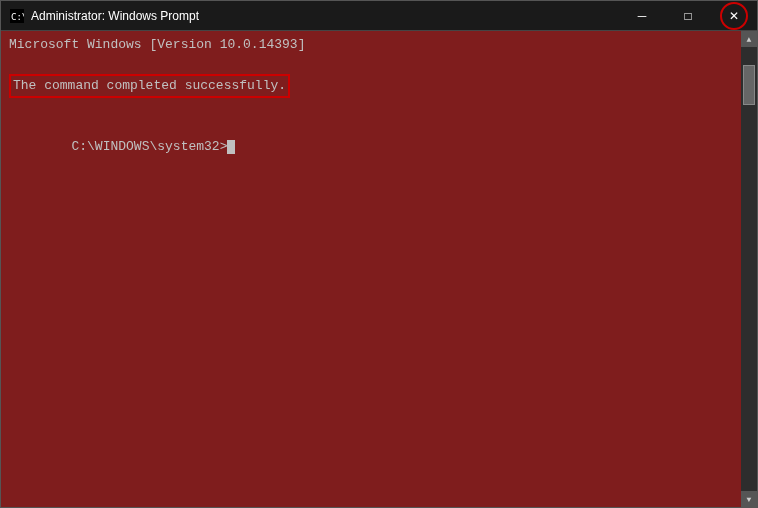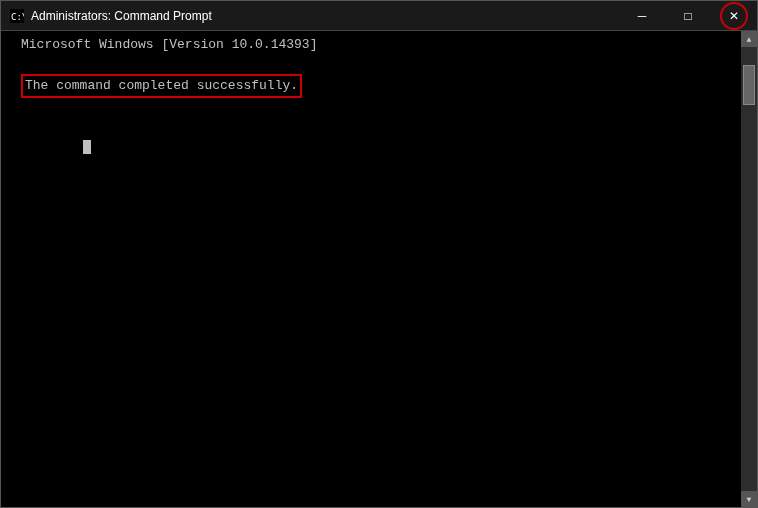--- a/index.html
+++ b/index.html
@@ -87,23 +87,23 @@
       width: 28px;
       height: 28px;
       border: 2px solid #cc0000;
       border-radius: 50%;
       top: 50%;
       left: 50%;
       transform: translate(-50%, -50%);
     }
 
     .console-area {
-      background: #000000;
+      background: #7f1d1d;
       flex: 1;
-      padding: 4px 20px;
+      padding: 4px 8px;
       overflow: hidden;
       position: relative;
     }
 
     .console-text {
       color: #c0c0c0;
       font-size: 13px;
       line-height: 1.5;
       white-space: pre-wrap;
     }
@@ -183,21 +183,21 @@
 
 <div class="window">
   <div class="title-bar">
     <div class="title-bar-left">
       <div class="title-bar-icon">
         <svg viewBox="0 0 14 14" fill="none" xmlns="http://www.w3.org/2000/svg">
           <rect width="14" height="14" fill="#000"></rect>
           <text x="1" y="11" font-size="9" fill="white" font-family="monospace">C:\</text>
         </svg>
       </div>
-      <span class="title-bar-text">Administrators: Command Prompt</span>
+      <span class="title-bar-text">Administrator: Windows Prompt</span>
     </div>
     <div class="title-bar-controls">
       <button class="title-btn">
         <span>─</span>
       </button>
       <button class="title-btn">
         <span>□</span>
       </button>
       <button class="title-btn close-btn">
         <div class="close-circle"></div>
@@ -208,21 +208,21 @@
 
   <div class="console-area">
     <div class="console-content">
       <div class="console-text">Microsoft Windows [Version 10.0.14393]</div>
       <div class="console-text">&nbsp;</div>
       <div>
         <span class="highlighted-line">The command completed successfully.</span>
       </div>
       <div class="console-text">&nbsp;</div>
       <div class="console-text">
-        <span class="cursor-block"></span>
+        <span>C:\WINDOWS\system32&gt;</span><span class="cursor-block"></span>
       </div>
     </div>
 
     <div class="scrollbar-right">
       <div class="scrollbar-arrow">▲</div>
       <div class="scrollbar-track">
         <div class="scrollbar-thumb"></div>
       </div>
       <div class="scrollbar-arrow">▼</div>
     </div>

